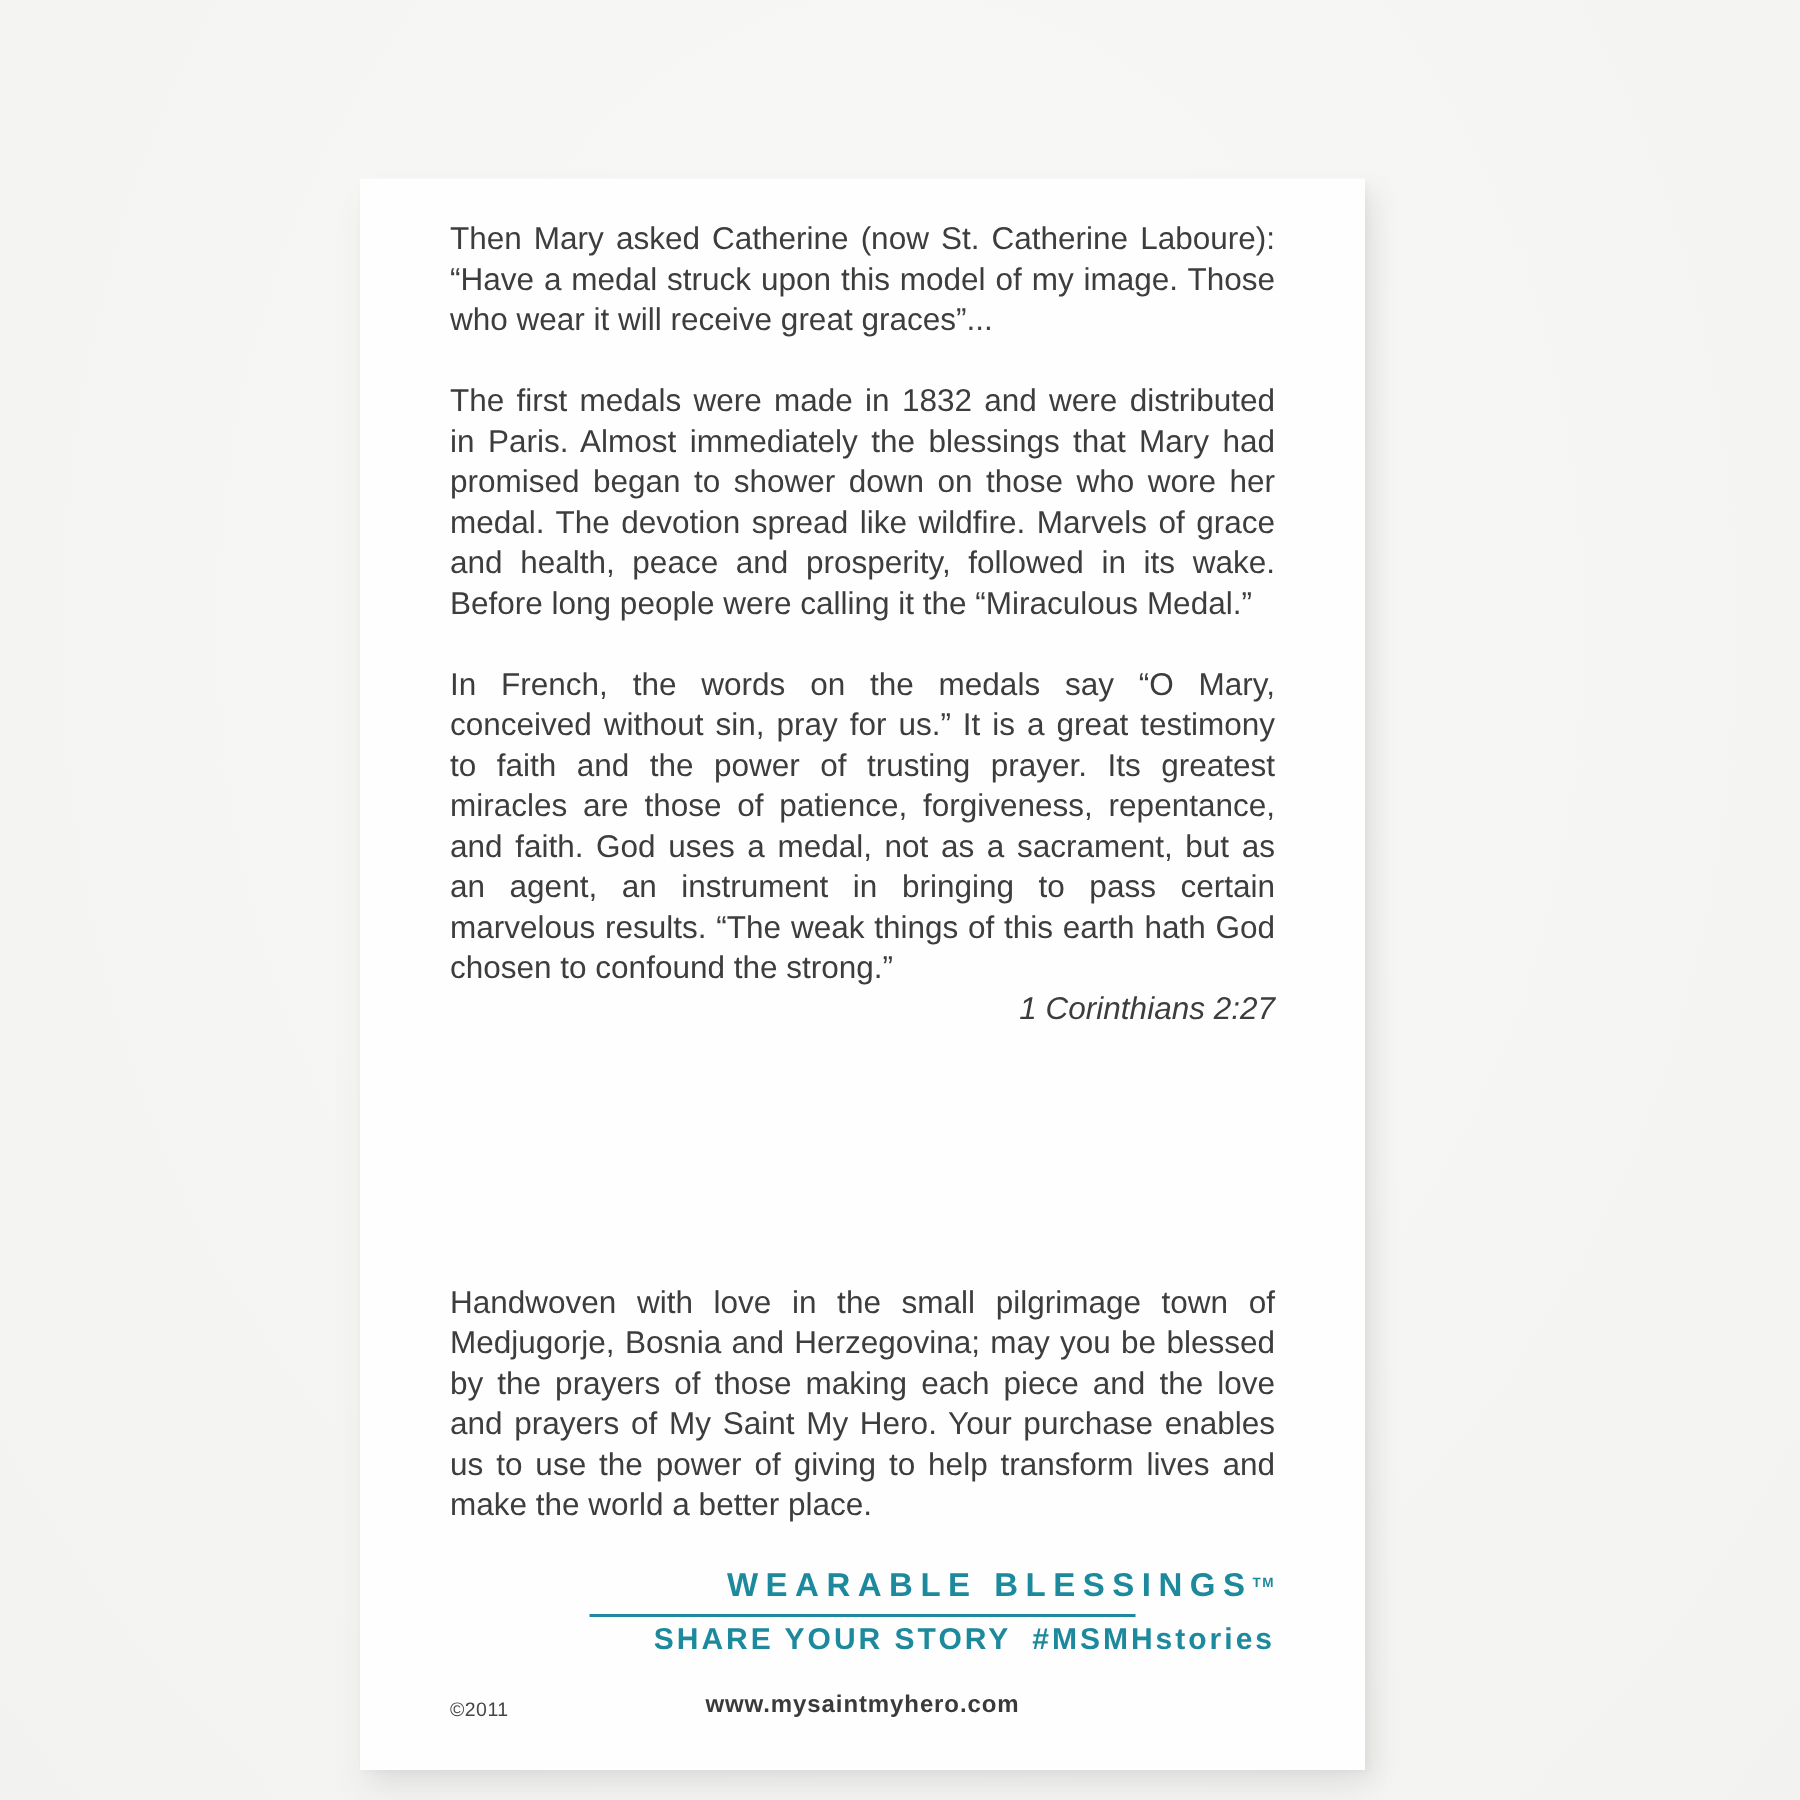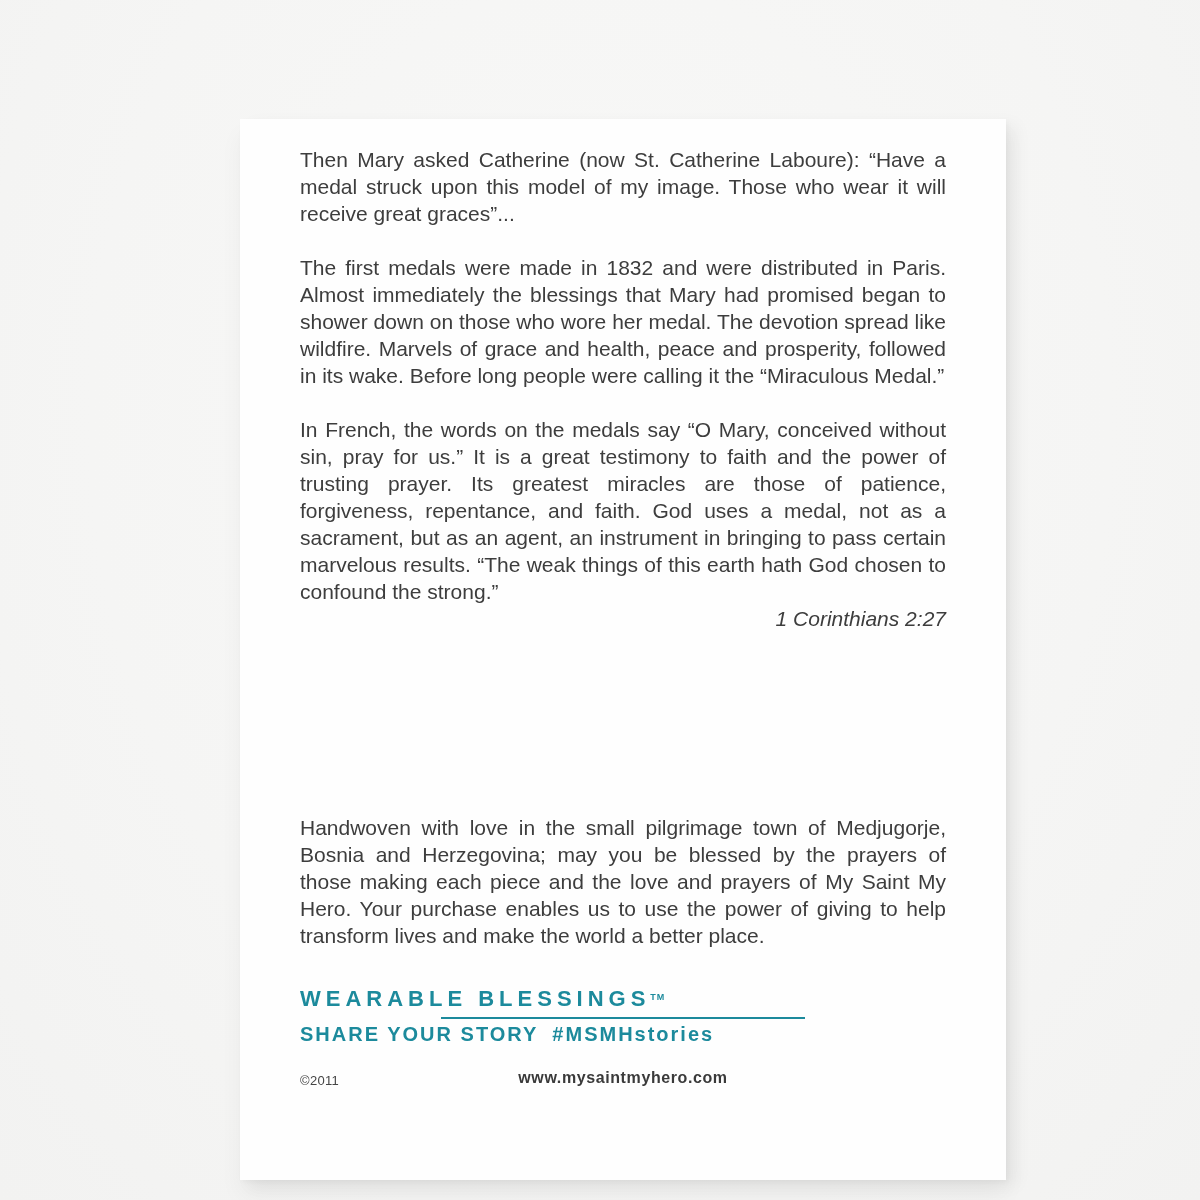--- a/index.html
+++ b/index.html
@@ -12,21 +12,21 @@
     position: relative;
     overflow: hidden;
     background: #f5f5f4;
     background: radial-gradient(ellipse at 50% 35%, #f8f8f7 0%, #f5f5f4 60%, #f2f2f1 100%);
     font-family: "Liberation Sans", sans-serif;
   }
   .card {
     position: absolute;
     left: 240px;
     top: 119px;
-    width: 766px;
+    width: 670px;
     height: 1061px;
     background: #fefefe;
     box-shadow:
       10px 6px 16px rgba(0,0,0,0.05),
       2px 2px 5px rgba(0,0,0,0.03),
       0 16px 22px rgba(0,0,0,0.045);
   }
   .card-content {
     position: absolute;
     left: 60px;
@@ -35,36 +35,35 @@
   }
   .para {
     margin: 0 0 27px 0;
     font-size: 21px;
     line-height: 27px;
     color: #3d3d3d;
     text-align: justify;
   }
   .para.last {
     margin-bottom: 0;
-    margin-top: 13px;
   }
   .citation {
     margin: 0;
     font-size: 21px;
     line-height: 27px;
     color: #3d3d3d;
     font-style: italic;
     text-align: right;
   }
   .big-spacer {
     height: 169px;
   }
   .brand {
-    margin-top: 36px;
-    text-align: left;
+    margin-top: 26px;
+    text-align: right;
   }
   .brand-title-row {
     line-height: 24px;
     white-space: nowrap;
   }
   .brand-title {
     font-size: 22px;
     font-weight: bold;
     letter-spacing: 5px;
     color: #1c8a9c;

